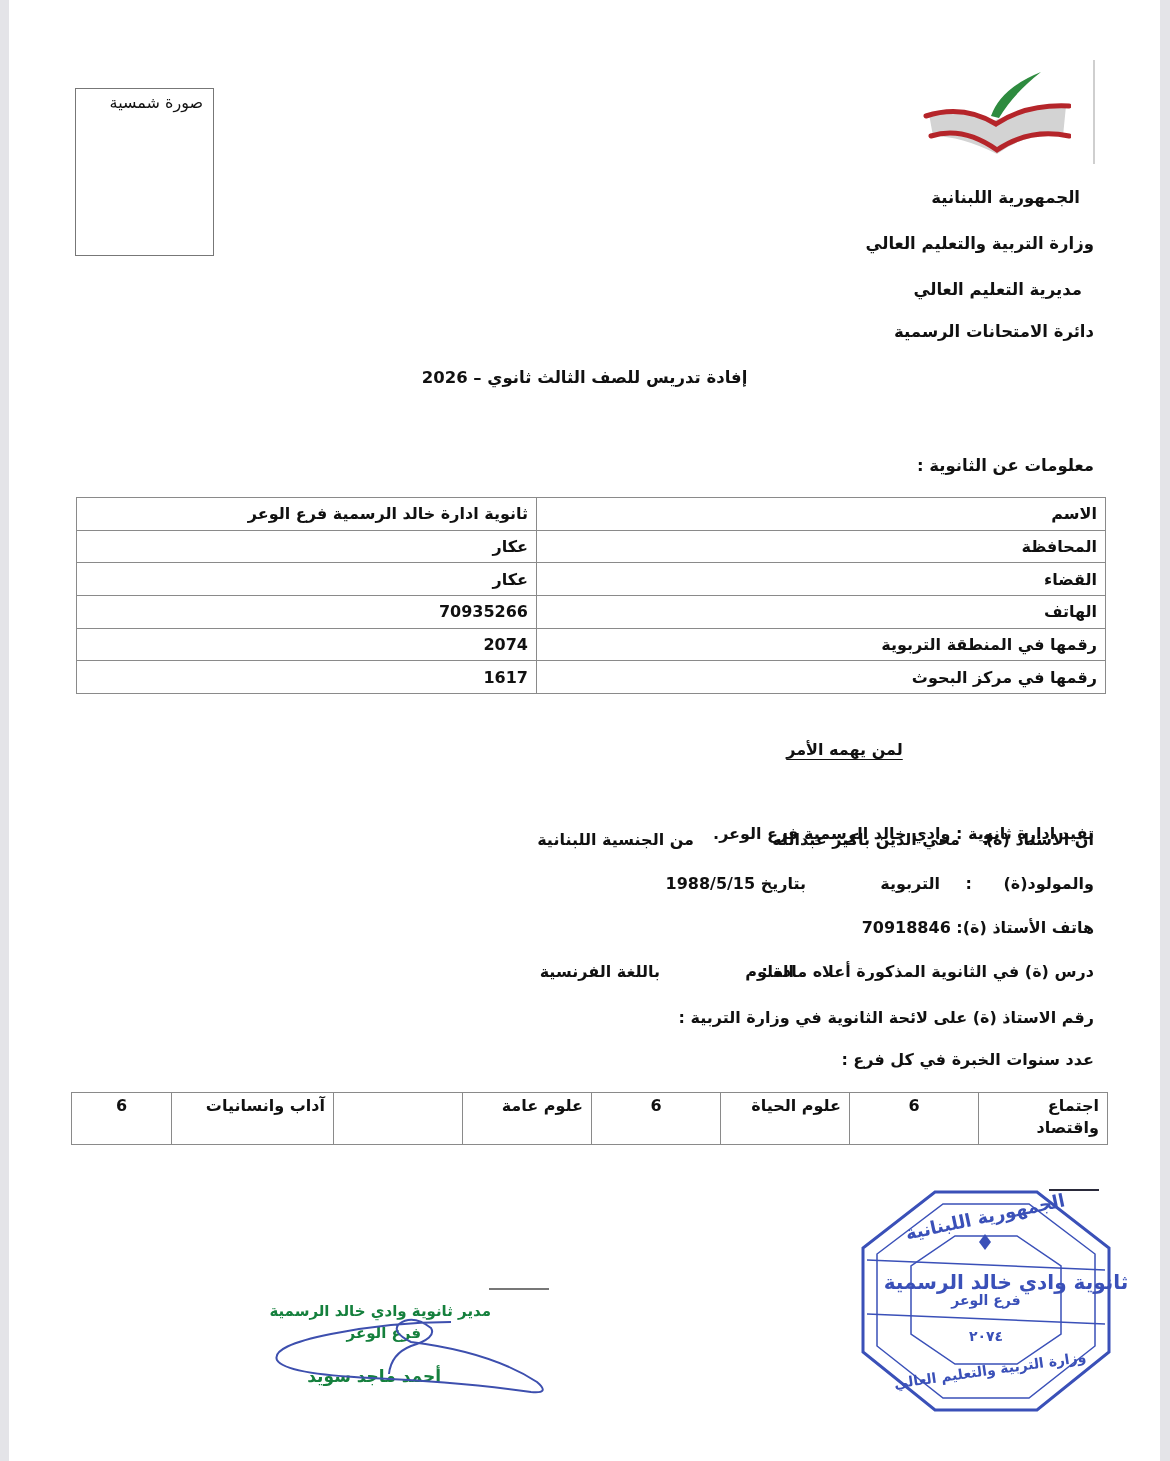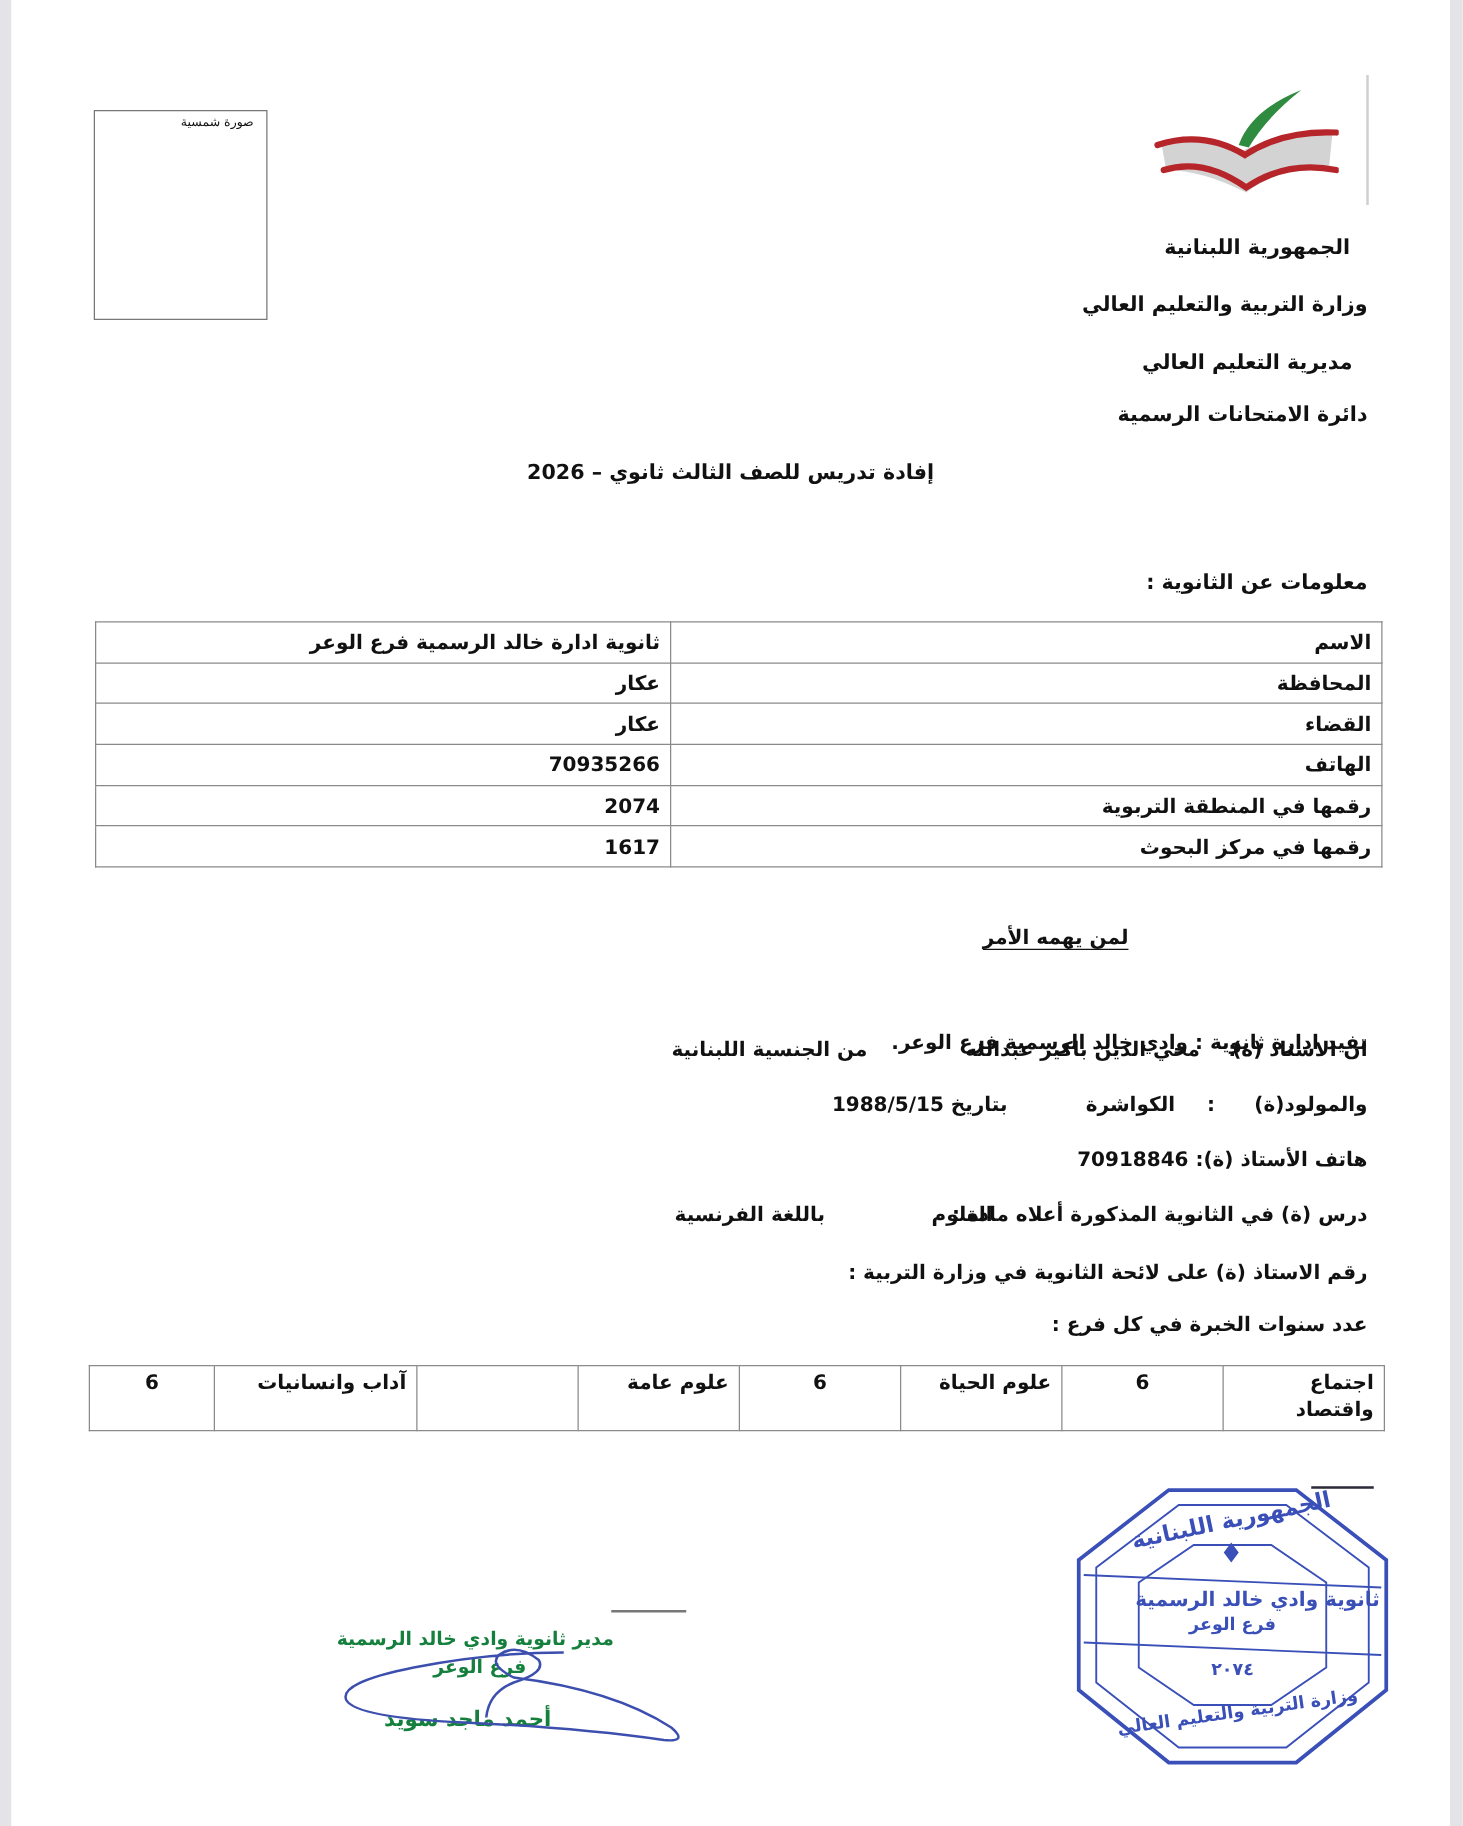--- a/index.html
+++ b/index.html
@@ -8,21 +8,21 @@
     .page {
       position: absolute; left: 9px; top: 0; width: 1151px; height: 1461px;
       background: #ffffff;
     }
 
     
     .photo-box {
       position: absolute; left: 66px; top: 88px; width: 139px; height: 168px;
       border: 1.5px solid #777;
     }
-    .photo-label { position: absolute; right: 10px; top: 4px; font-size: 10px; direction: rtl; }
+    .photo-label { position: absolute; right: 10px; top: 4px; font-size: 16px; direction: rtl; }
 
     
     .logo { position: absolute; left: 912px; top: 66px; width: 150px; height: 90px; }
     .logo-divider { position: absolute; left: 1084px; top: 60px; width: 2px; height: 104px; background: #cfcfcf; }
 
     
     .hdr { position: absolute; right: 66px; font-size: 16.5px; font-weight: bold; direction: rtl; text-align: right; white-space: nowrap; }
 
     .title { position: absolute; left: 0; width: 1151px; text-align: center; font-size: 16.5px; font-weight: bold; direction: rtl; }
 
@@ -127,21 +127,21 @@
 
   <div class="line" style="right:66px; top:812px;margin-top:12px;">تفيد ادارة ثانوية : وادي خالد الرسمية فرع الوعر.</div>
 
   <div class="line" style="right:66px; top:830px;">ان الاستاذ (ة)</div>
   <div class="line" style="right:171px; top:830px;">:</div>
   <div class="line" style="right:200px; top:830px;">محي الدين باكير عبدالله</div>
   <div class="line" style="right:466px; top:830px;">من الجنسية اللبنانية</div>
 
   <div class="line" style="right:66px; top:874px;">والمولود(ة)</div>
   <div class="line" style="right:188px; top:874px;">:</div>
-  <div class="line" style="right:220px; top:874px;">الكواشرة</div>
+  <div class="line" style="right:220px; top:874px;">التربوية</div>
   <div class="line" style="right:354px; top:874px;">بتاريخ 1988/5/15</div>
 
   <div class="line" style="right:66px; top:918px;">هاتف الأستاذ (ة): 70918846</div>
 
   <div class="line" style="right:66px; top:962px;">درس (ة) في الثانوية المذكورة أعلاه مادة :</div>
   <div class="line" style="right:366px; top:962px;">العلوم</div>
   <div class="line" style="right:500px; top:962px;">باللغة الفرنسية</div>
 
   <div class="line" style="right:66px; top:1008px;">رقم الاستاذ (ة) على لائحة الثانوية في وزارة التربية :</div>
   <div class="line" style="right:66px; top:1050px;">عدد سنوات الخبرة في كل فرع :</div>
@@ -186,19 +186,19 @@
   <div class="stamp">
     <svg style="position:absolute; left:0; top:0;" width="262" height="230" viewBox="0 0 262 230">
       <polygon points="80,6 182,6 254,62 254,166 182,224 80,224 8,166 8,62" fill="none" stroke="#3a50b8" stroke-width="3"></polygon>
       <polygon points="88,18 174,18 240,68 240,160 174,212 88,212 22,160 22,68" fill="none" stroke="#3a50b8" stroke-width="1.5"></polygon>
       <polygon points="100,50 162,50 206,80 206,148 162,178 100,178 56,148 56,80" fill="none" stroke="#3a50b8" stroke-width="1.5"></polygon>
       <line x1="12" y1="74" x2="250" y2="84" stroke="#3a50b8" stroke-width="1.5"></line>
       <line x1="12" y1="128" x2="250" y2="138" stroke="#3a50b8" stroke-width="1.5"></line>
       <path d="M124 56 l6 -8 l6 8 l-6 8 z" fill="#3a50b8"></path>
     </svg>
     <div class="stamp-text" style="left:30px; top:20px; width:200px; font-size:18px; transform:rotate(-12deg);">الجمهورية اللبنانية</div>
-    <div class="stamp-text" style="left:10px; top:84px; width:282px; font-size:16px;">ثانوية وادي خالد الرسمية</div>
+    <div class="stamp-text" style="left:10px; top:84px; width:282px; font-size:20px;">ثانوية وادي خالد الرسمية</div>
     <div class="stamp-text" style="left:10px; top:106px; width:242px; font-size:14px;">فرع الوعر</div>
     <div class="stamp-text" style="left:10px; top:142px; width:242px; font-size:14px; letter-spacing:6px;">٢٠٧٤</div>
     <div class="stamp-text" style="left:30px; top:176px; width:210px; font-size:14px; transform:rotate(-8deg);">وزارة التربية والتعليم العالي</div>
   </div>
 
 </div>
 
 </body></html>

